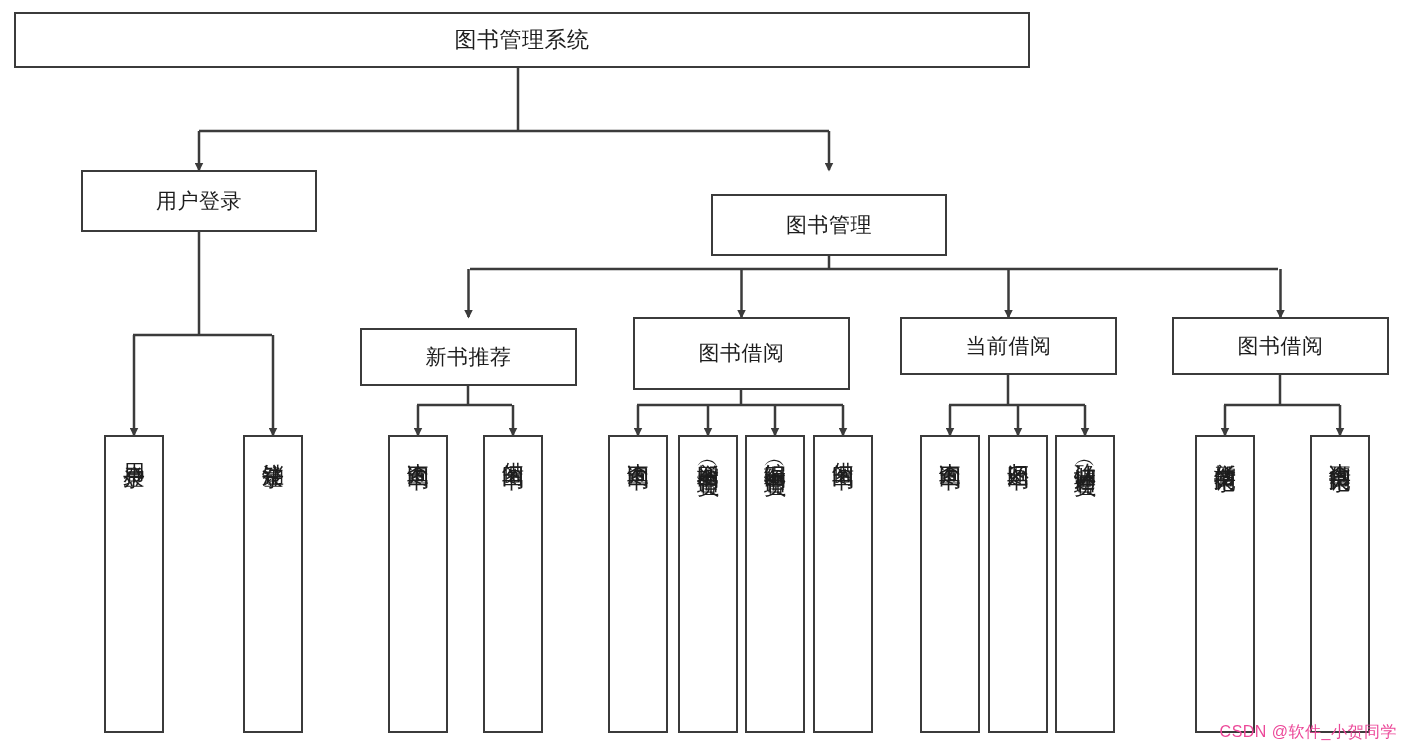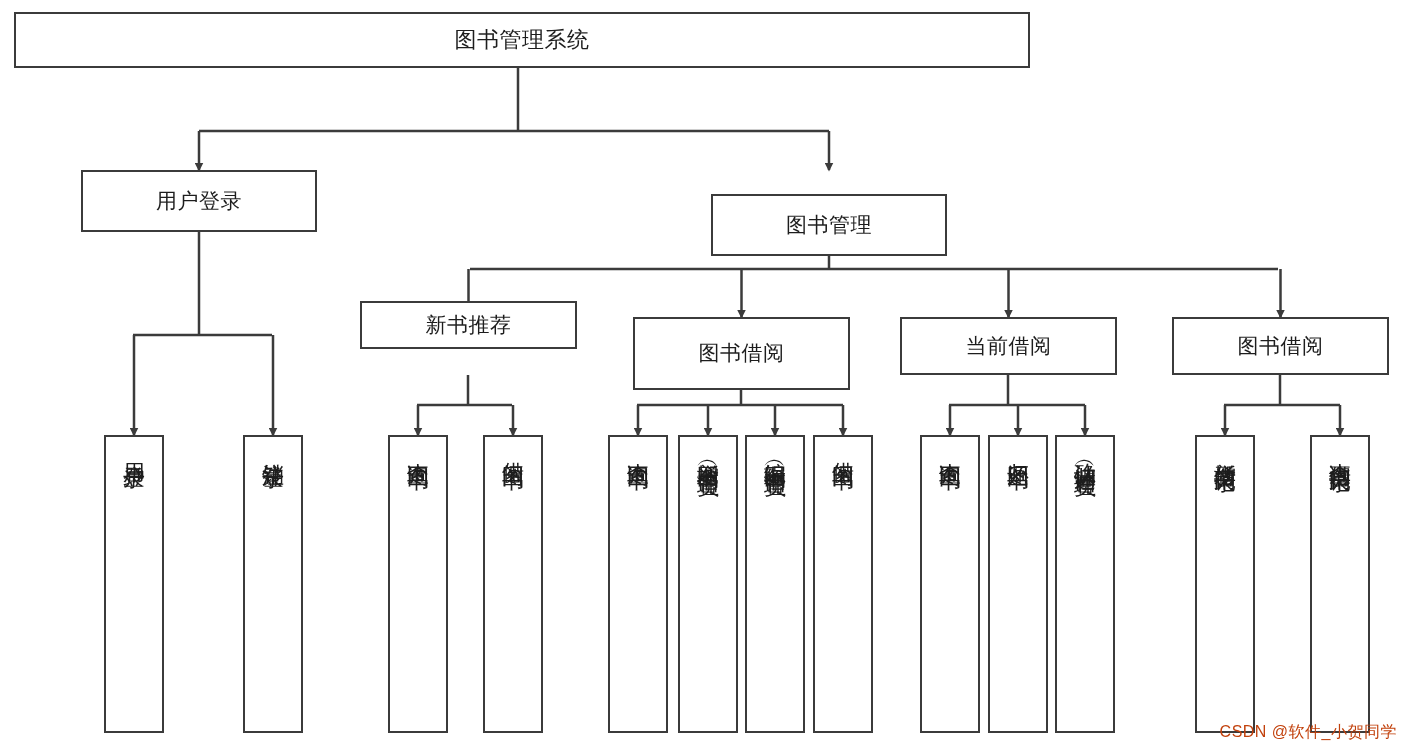--- a/index.html
+++ b/index.html
@@ -61,21 +61,21 @@
     max-height: 100%;
   }
   .node.root .label {
     font-size: 22px;
   }
   #watermark {
     position: absolute;
     right: 8px;
     bottom: 4px;
     font-size: 16px;
-    color: #c2410c;
+    color: #ec4899;
     letter-spacing: 0.5px;
     z-index: 3;
     white-space: nowrap;
   }
 </style>
 </head>
 <body>
 
 <div id="canvas">
 
@@ -125,21 +125,21 @@
   <div id="nodes-layer">
       <div class="node root" style="left: 14px; top: 12px; width: 1016px; height: 56px;">
         <span class="label">图书管理系统</span>
       </div>
       <div class="node level2" style="left: 81px; top: 170px; width: 236px; height: 62px;">
         <span class="label">用户登录</span>
       </div>
       <div class="node level2" style="left: 711px; top: 170px; width: 236px; height: 62px; margin-top: 24px;">
         <span class="label">图书管理</span>
       </div>
-      <div class="node level3" style="left: 360px; top: 301px; width: 217px; height: 48px;">
+      <div class="node level3" style="left: 360px; top: 328px; width: 217px; height: 58px;">
         <span class="label">新书推荐</span>
       </div>
       <div class="node level3" style="left: 633px; top: 317px; width: 217px; height: 73px;">
         <span class="label">图书借阅</span>
       </div>
       <div class="node level3" style="left: 900px; top: 317px; width: 217px; height: 58px;">
         <span class="label">当前借阅</span>
       </div>
       <div class="node level3" style="left: 1172px; top: 317px; width: 217px; height: 58px;">
         <span class="label">图书借阅</span>

